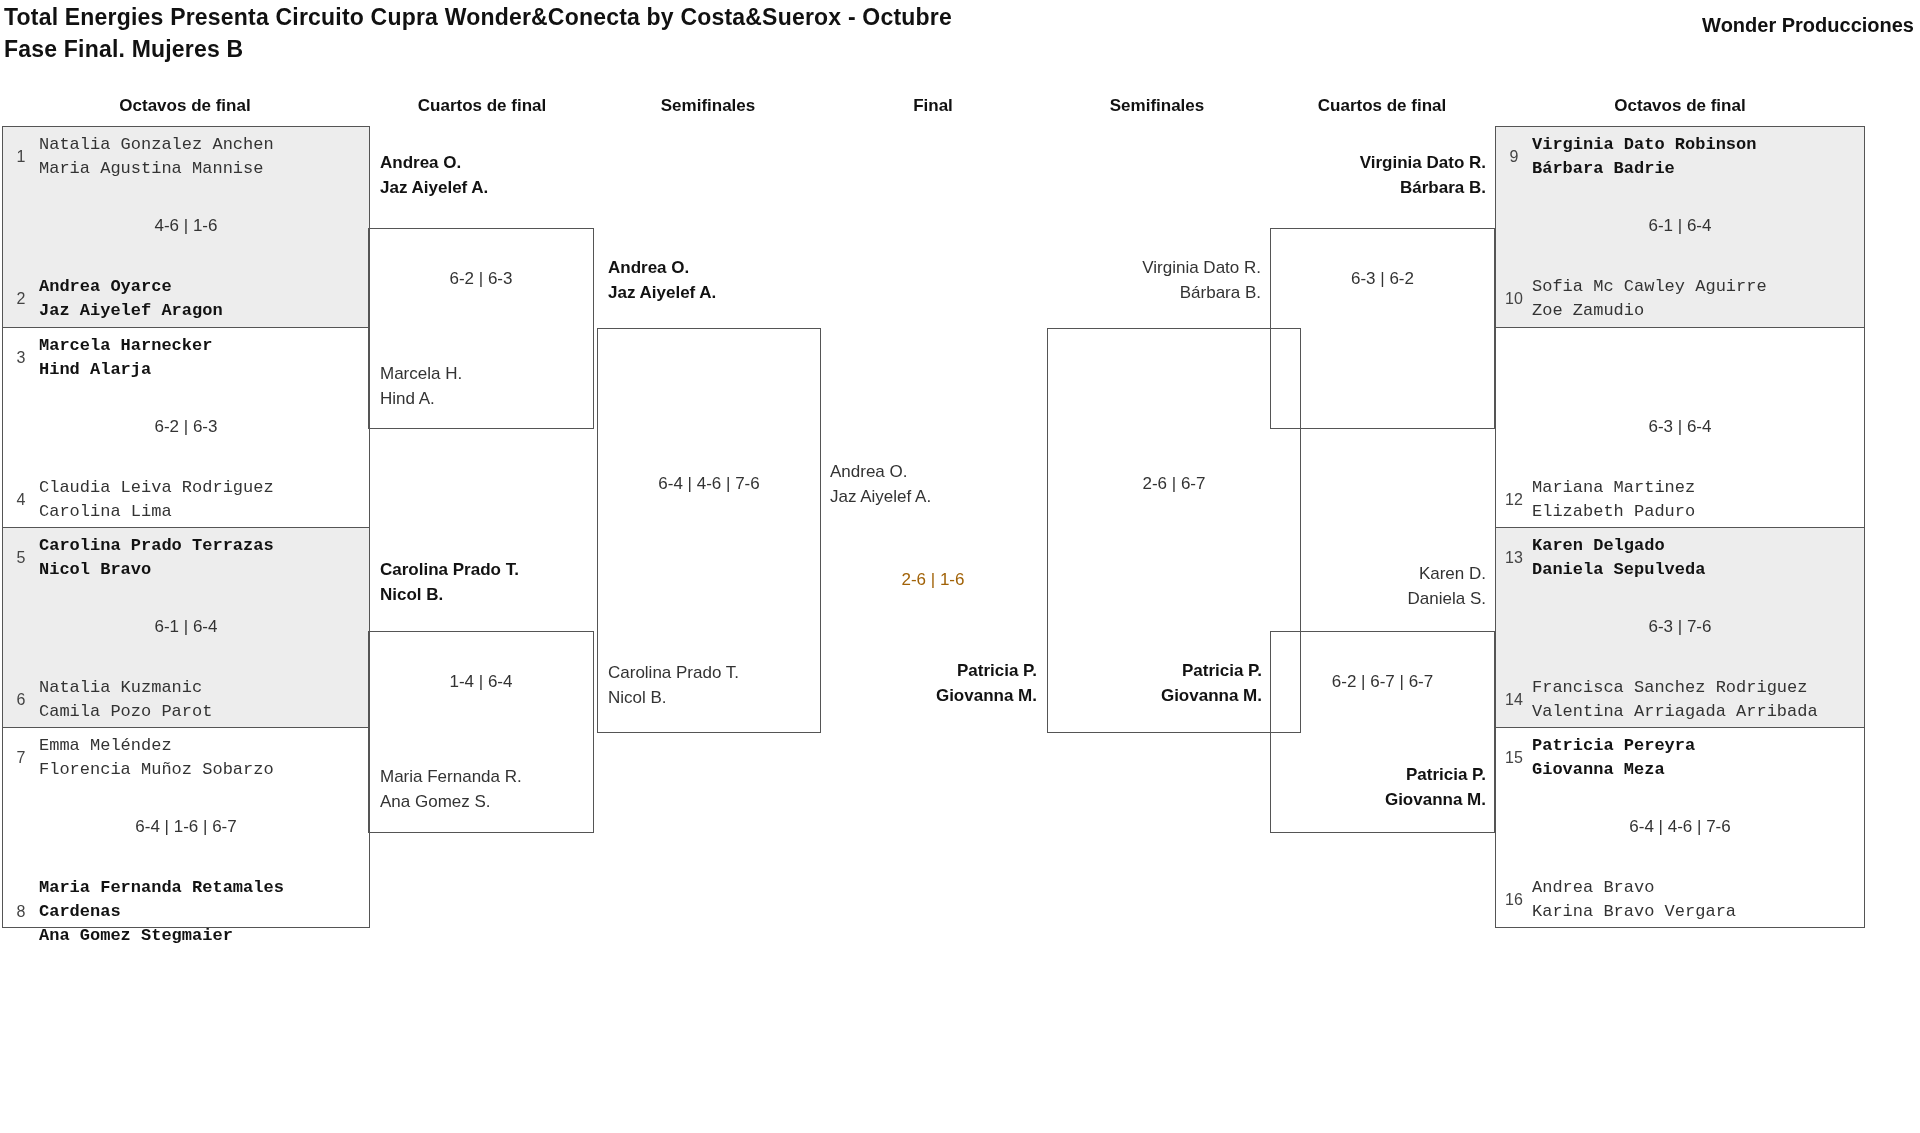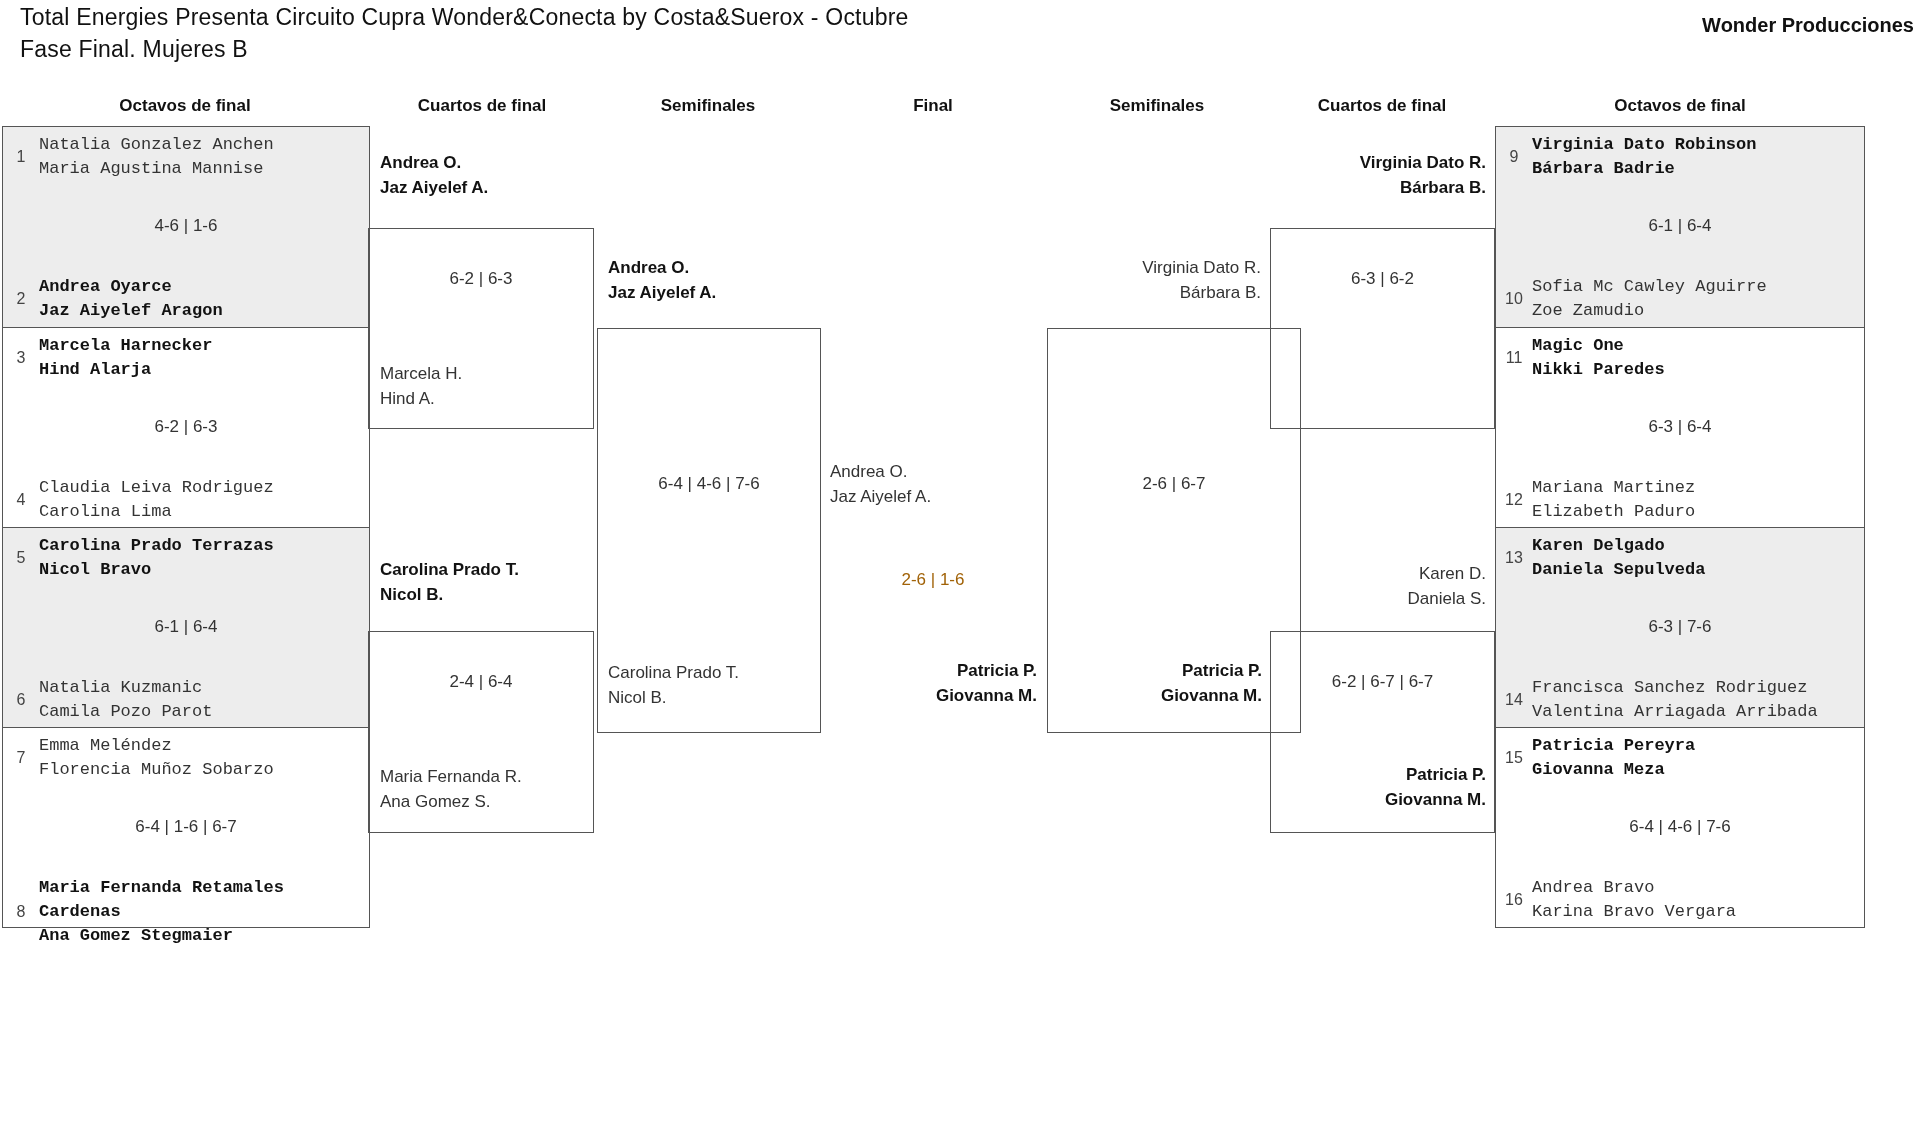--- a/index.html
+++ b/index.html
@@ -7,22 +7,22 @@
   .stage {
     position: relative;
     width: 1920px;
     height: 1133px;
     background: #ffffff;
     font-family: "Liberation Sans", "DejaVu Sans", sans-serif;
     color: #2e2e2e;
     overflow: hidden;
   }
   .title1, .title2 {
-    position: absolute; left: 20px;
-    font-size: 23px; font-weight: normal; color: #111;
+    position: absolute; left: 4px;
+    font-size: 23px; font-weight: bold; color: #111;
     letter-spacing: 0.2px; white-space: nowrap;
   }
   .title1 { top: 4px; }
   .title2 { top: 36px; }
   .brand {
     position: absolute; right: 6px; top: 14px;
     font-size: 20px; font-weight: 600; color: #111; white-space: nowrap;
   }
   .round-h {
     position: absolute; top: 96px; width: 220px;
@@ -169,27 +169,20 @@
       <div class="team bot">
         <div class="seed">10</div>
         <div class="names">
           <div>Sofia Mc Cawley Aguirre</div>
           <div>Zoe Zamudio</div>
         </div>
       </div>
     </div>
 
     <div class="oct-box">
-      <div class="team top">
-        <div class="seed">11</div>
-        <div class="names w">
-          <div>Magic One</div>
-          <div>Nikki Paredes</div>
-        </div>
-      </div>
       <div class="score">6-3 | 6-4</div>
       <div class="team bot">
         <div class="seed">12</div>
         <div class="names">
           <div>Mariana Martinez</div>
           <div>Elizabeth Paduro</div>
         </div>
       </div>
     </div>
 
@@ -227,21 +220,21 @@
           <div>Karina Bravo Vergara</div>
         </div>
       </div>
     </div>
   </div>
 
   <div class="q-box" style="left:368px;top:228px;width:226px;height:201px">
     <div class="score">6-2 | 6-3</div>
   </div>
   <div class="q-box" style="left:368px;top:631px;width:226px;height:202px">
-    <div class="score">2-4 | 6-4</div>
+    <div class="score">1-4 | 6-4</div>
   </div>
   <div class="q-box" style="left:1270px;top:228px;width:225px;height:201px">
     <div class="score">6-3 | 6-2</div>
   </div>
   <div class="q-box" style="left:1270px;top:631px;width:225px;height:202px">
     <div class="score">6-2 | 6-7 | 6-7</div>
   </div>
 
   <div class="s-box" style="left:597px;top:328px;width:224px;height:405px">
     <div class="score">6-4 | 4-6 | 7-6</div>

